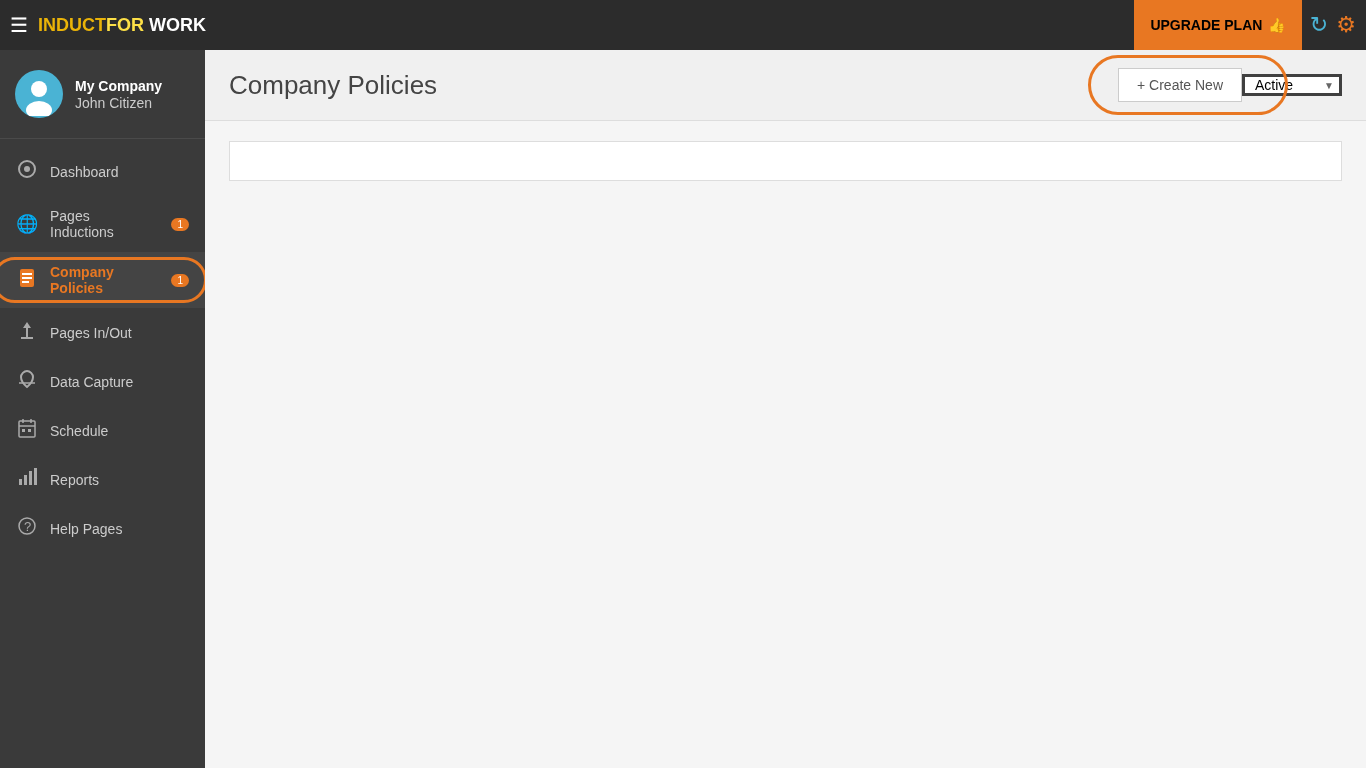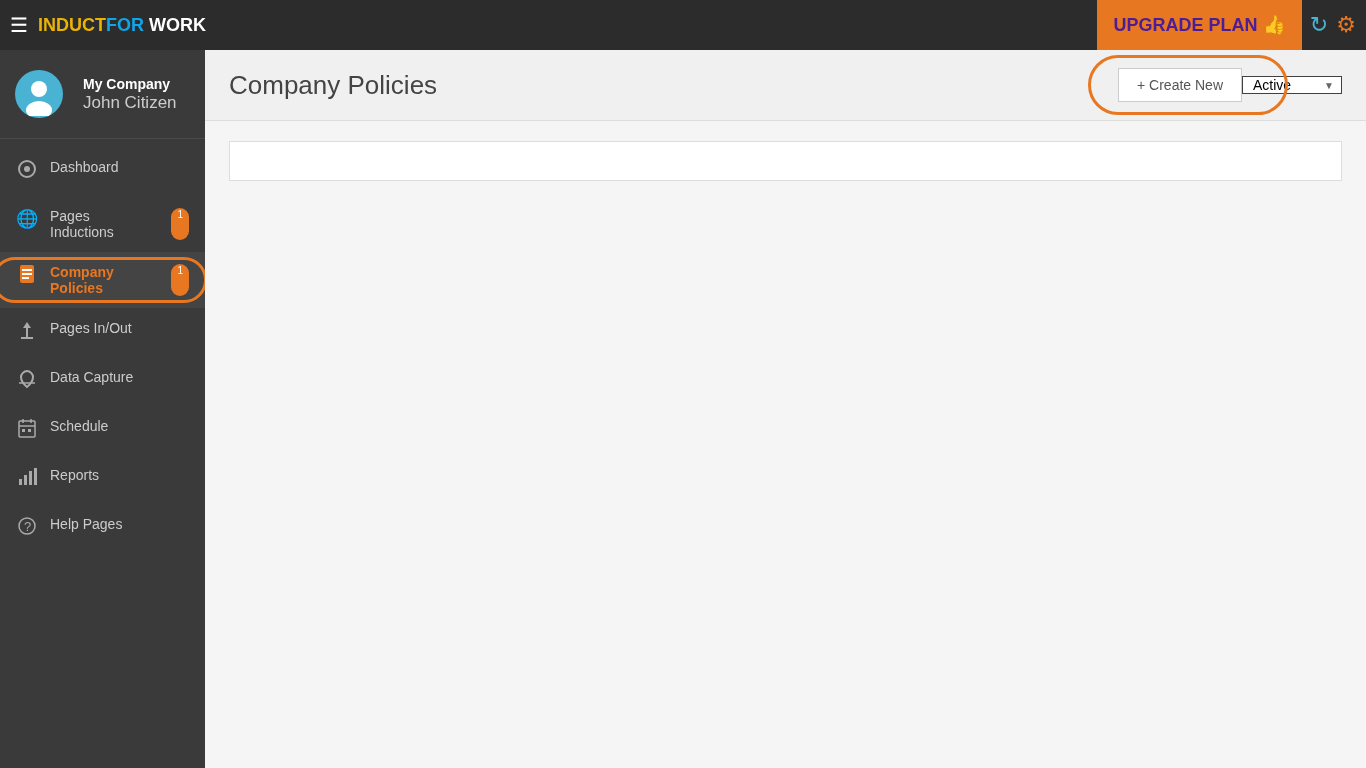--- a/index.html
+++ b/index.html
@@ -25,33 +25,33 @@
       color: #fff;
       font-size: 20px;
       cursor: pointer;
     }
     .logo {
       font-size: 18px;
       font-weight: bold;
       letter-spacing: 0;
     }
     .logo-induct { color: #eab308; }
-    .logo-for { color: #0ea5e9; }
+    .logo-for { color: #fde047; }
     .logo-work { color: #fff; }
     .topbar-right {
       display: flex;
       align-items: center;
       gap: 8px;
     }
     .upgrade-btn {
       background: #e87722;
-      color: #4c1d95;
+      color: #000000;
       border: none;
       padding: 8px 16px;
-      font-size: 18px;
+      font-size: 14px;
       font-weight: bold;
       cursor: pointer;
       height: 50px;
       display: flex;
       align-items: center;
       gap: 6px;
     }
     .refresh-icon {
       color: #4ab3d4;
       font-size: 22px;
@@ -77,42 +77,43 @@
       flex-shrink: 0;
       display: flex;
       flex-direction: column;
       overflow-y: auto;
     }
 
     .user-section {
       padding: 20px 15px 20px 15px;
       display: flex;
       align-items: center;
-      gap: 20px;
+      gap: 12px;
       border-bottom: 1px solid #4a4a4a;
     }
     .avatar {
       width: 48px;
       height: 48px;
       border-radius: 50%;
       background: #4ab3d4;
       display: flex;
       align-items: center;
       justify-content: center;
       overflow: hidden;
       flex-shrink: 0;
     }
     .avatar svg { width: 44px; height: 44px; }
     .user-info { color: #fff; }
     .user-company { font-size: 14px; font-weight: bold; line-height: 1.3; }
-    .user-name { font-size: 17px; color: #ccc; }
+    .user-name { font-size: 14px; color: #ccc; }
 
     .nav-items { flex: 1; padding: 8px 0; }
     .nav-item {
       display: flex;
+      align-items: center;
       gap: 12px;
       padding: 12px 16px;
       color: #ccc;
       font-size: 14px;
       cursor: pointer;
       position: relative;
     }
     .nav-item.active {
       color: #e87722;
       background: #444;
@@ -197,21 +198,21 @@
       border: 1px solid #ccc;
       padding: 8px 18px;
       font-size: 14px;
       cursor: pointer;
       display: flex;
       align-items: center;
       gap: 5px;
     }
 
     .status-select {
-      border: 1px solid #404040;
+      border: 3px solid #404040;
       padding: 0 10px;
       font-size: 14px;
       background: #fff;
       cursor: pointer;
       min-width: 100px;
       appearance: none;
       -webkit-appearance: none;
       padding-right: 28px;
       position: relative;
     }

